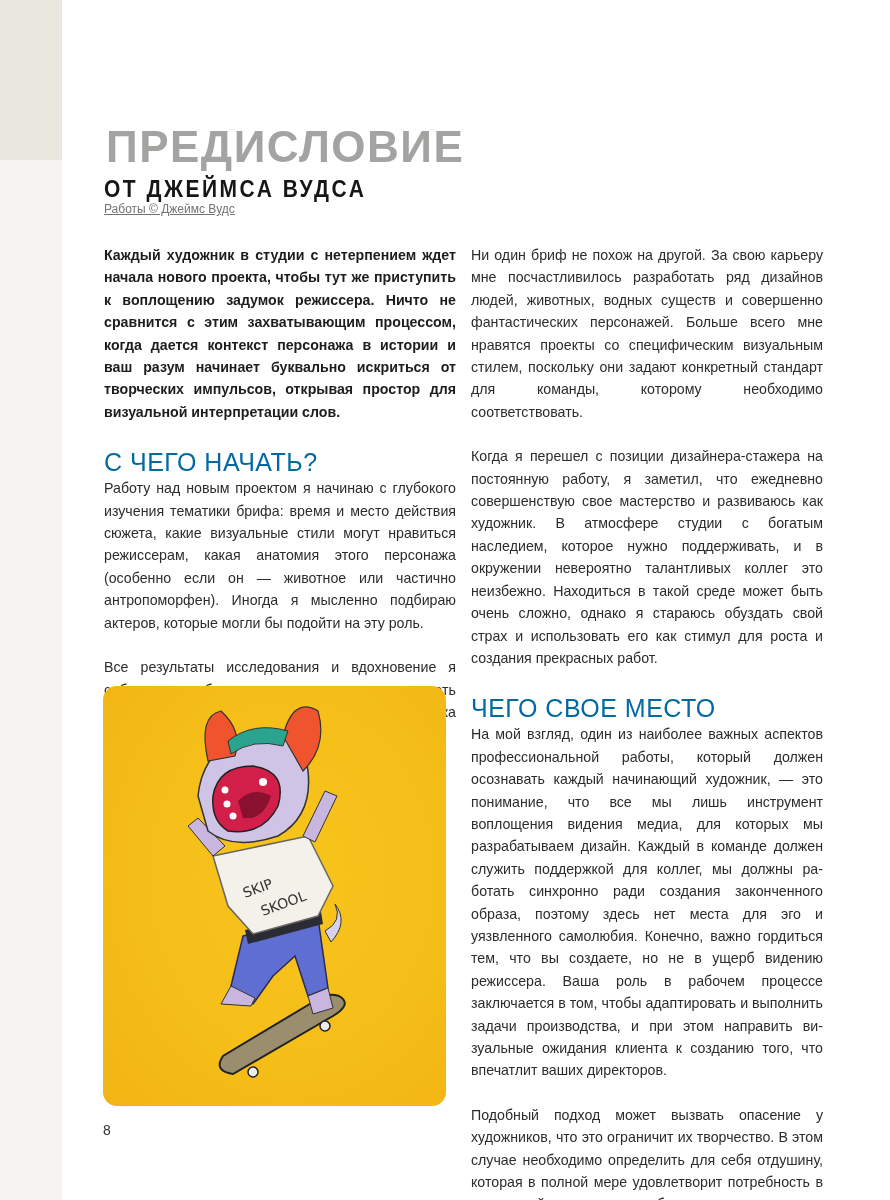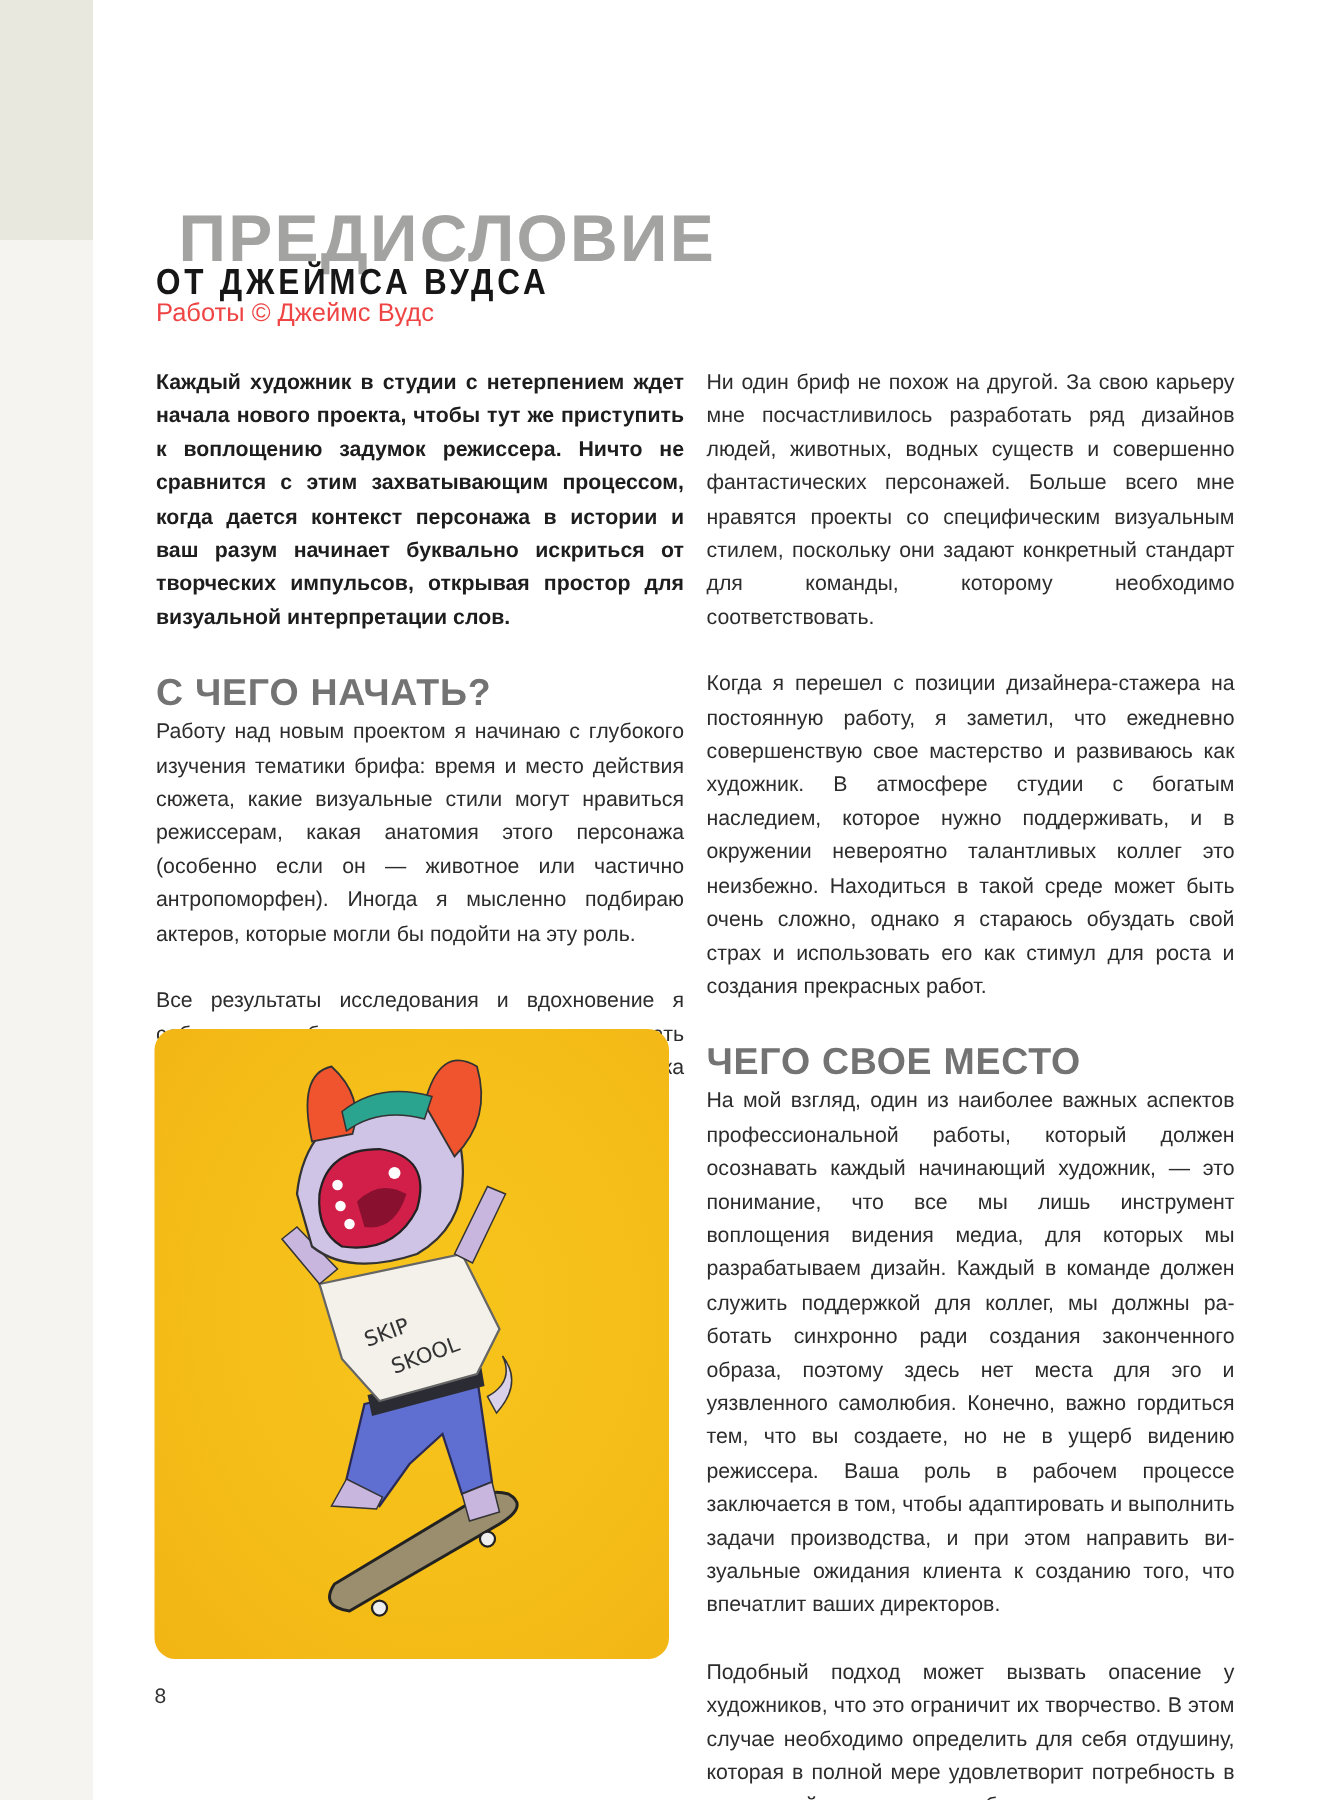--- a/index.html
+++ b/index.html
@@ -9,49 +9,49 @@
     font-family: "DejaVu Sans", sans-serif;
     color: #2a2a2a;
   }
   .band-top { position: absolute; left: 0; top: 0; width: 62px; height: 160px; background: #e9e8df; }
   .band-bottom { position: absolute; left: 0; top: 160px; width: 62px; height: 1040px; background: #f5f4f0; }
 
   .title {
     position: absolute; left: 103px; top: 118px;
     font-family: "Liberation Sans", sans-serif; font-weight: bold;
     font-size: 44px; letter-spacing: 1.5px; color: #a3a3a1; line-height: 52px;
-    margin: 16px;
+    margin: 3px;
   }
   .subtitle {
     position: absolute; left: 104px; top: 174px;
     font-family: "Liberation Sans", sans-serif; font-weight: bold;
     font-size: 21px; letter-spacing: 2.5px; color: #161616; line-height: 26px;
     transform: scaleY(1.15); transform-origin: top left;
     margin: 0;
   }
   .credit {
     position: absolute; left: 104px; top: 200px;
-    font-family: "Liberation Sans", sans-serif; font-size: 17px; color: #ef4444; line-height: 18px;
+    font-family: "Liberation Sans", sans-serif; font-size: 12px; color: #737373; line-height: 18px; text-decoration: underline;
   }
 
   .col { position: absolute; width: 352px; }
   .col-left { left: 104px; top: 244px; }
   .col-right { left: 471px; top: 244px; }
 
   p {
     margin: 0; font-family: Liberation Sans, sans-serif;
     font-size: 14.2px; line-height: 22.4px; text-align: justify;
     hyphens: manual; color: #2c2c2c;
   }
   p.lead { font-weight: bold; color: #1d1d1d; }
   .gap { height: 22px; }
 
   h2 {
-    margin: 0; font-family: "Liberation Sans", sans-serif; font-weight: bold;
-    font-size: 25px; line-height: 30px; color: #737373; letter-spacing: 0.5px;
+    margin: 0; font-family: "Liberation Sans", sans-serif; font-weight: normal;
+    font-size: 25px; line-height: 30px; color: #0369a1; letter-spacing: 0.5px;
   }
 
   .figure {
     position: absolute; left: 103px; top: 686px; width: 343px; height: 420px;
     background: radial-gradient(ellipse at 55% 45%, #f7c51c 0%, #f5bd18 60%, #f1b414 100%);
     border-radius: 14px; overflow: hidden;
   }
   .figure svg { position: absolute; left: 0; top: 0; }
   .page-num {
     position: absolute; left: 103px; top: 1122px;

